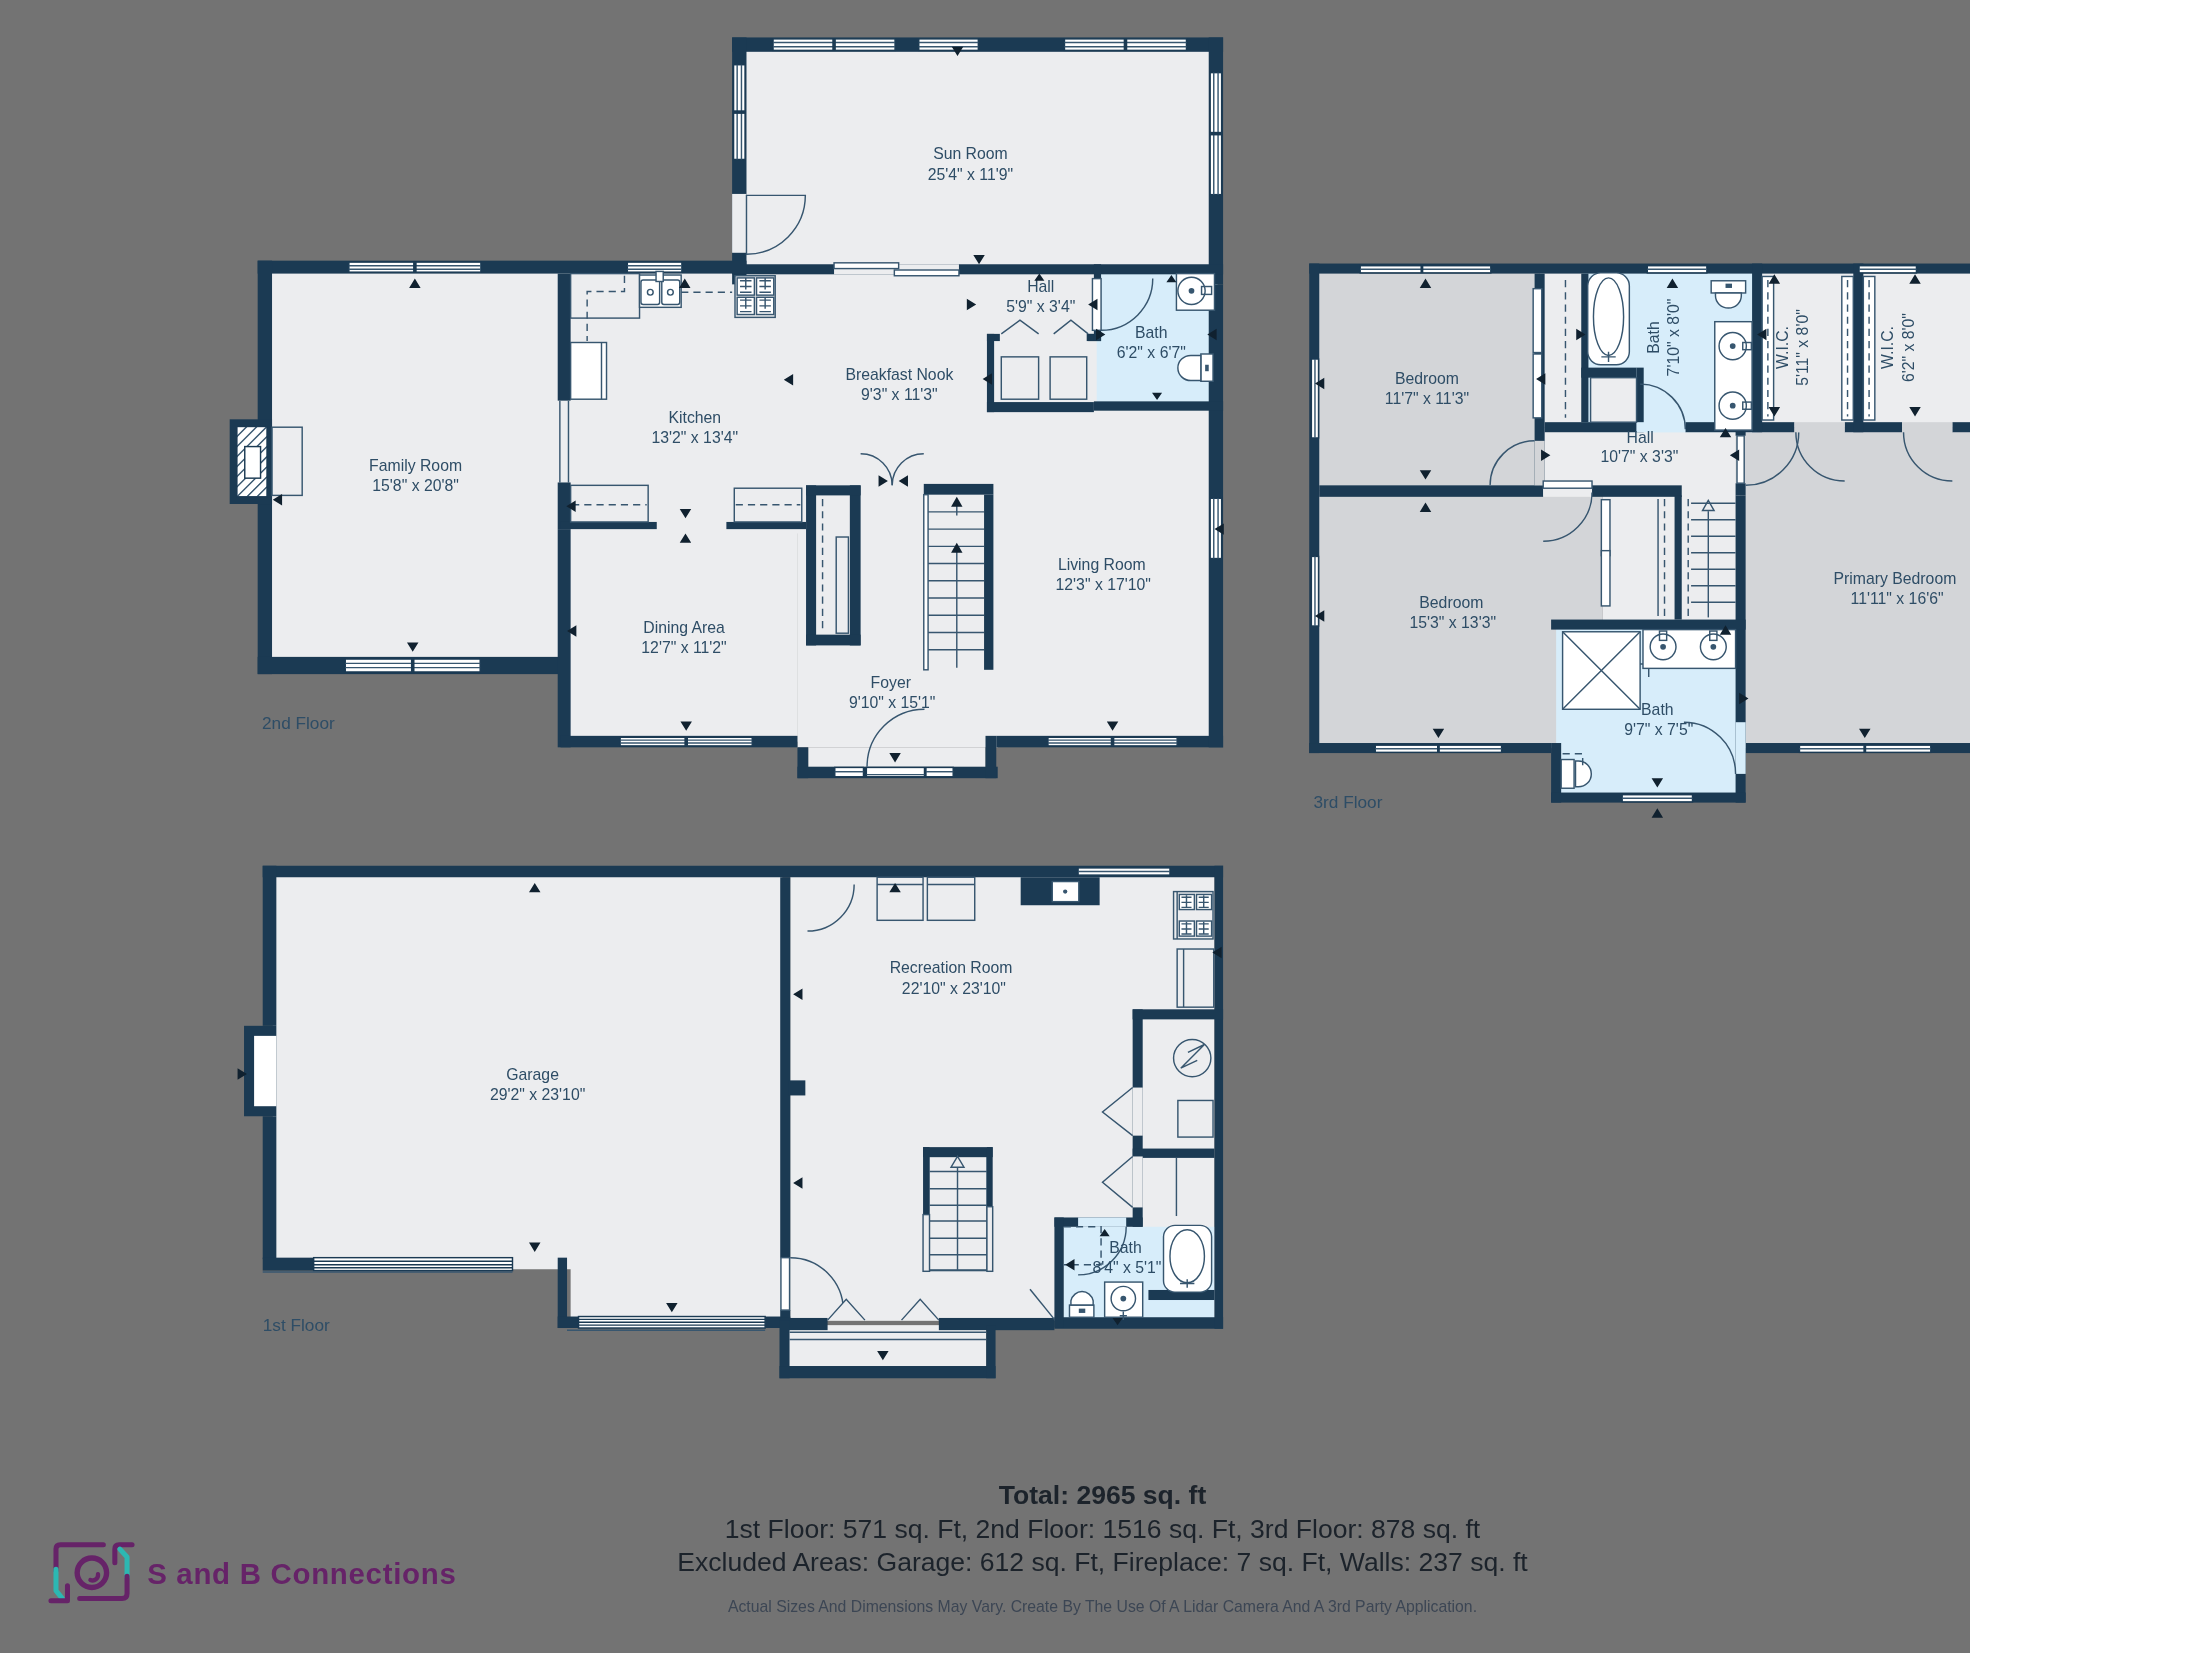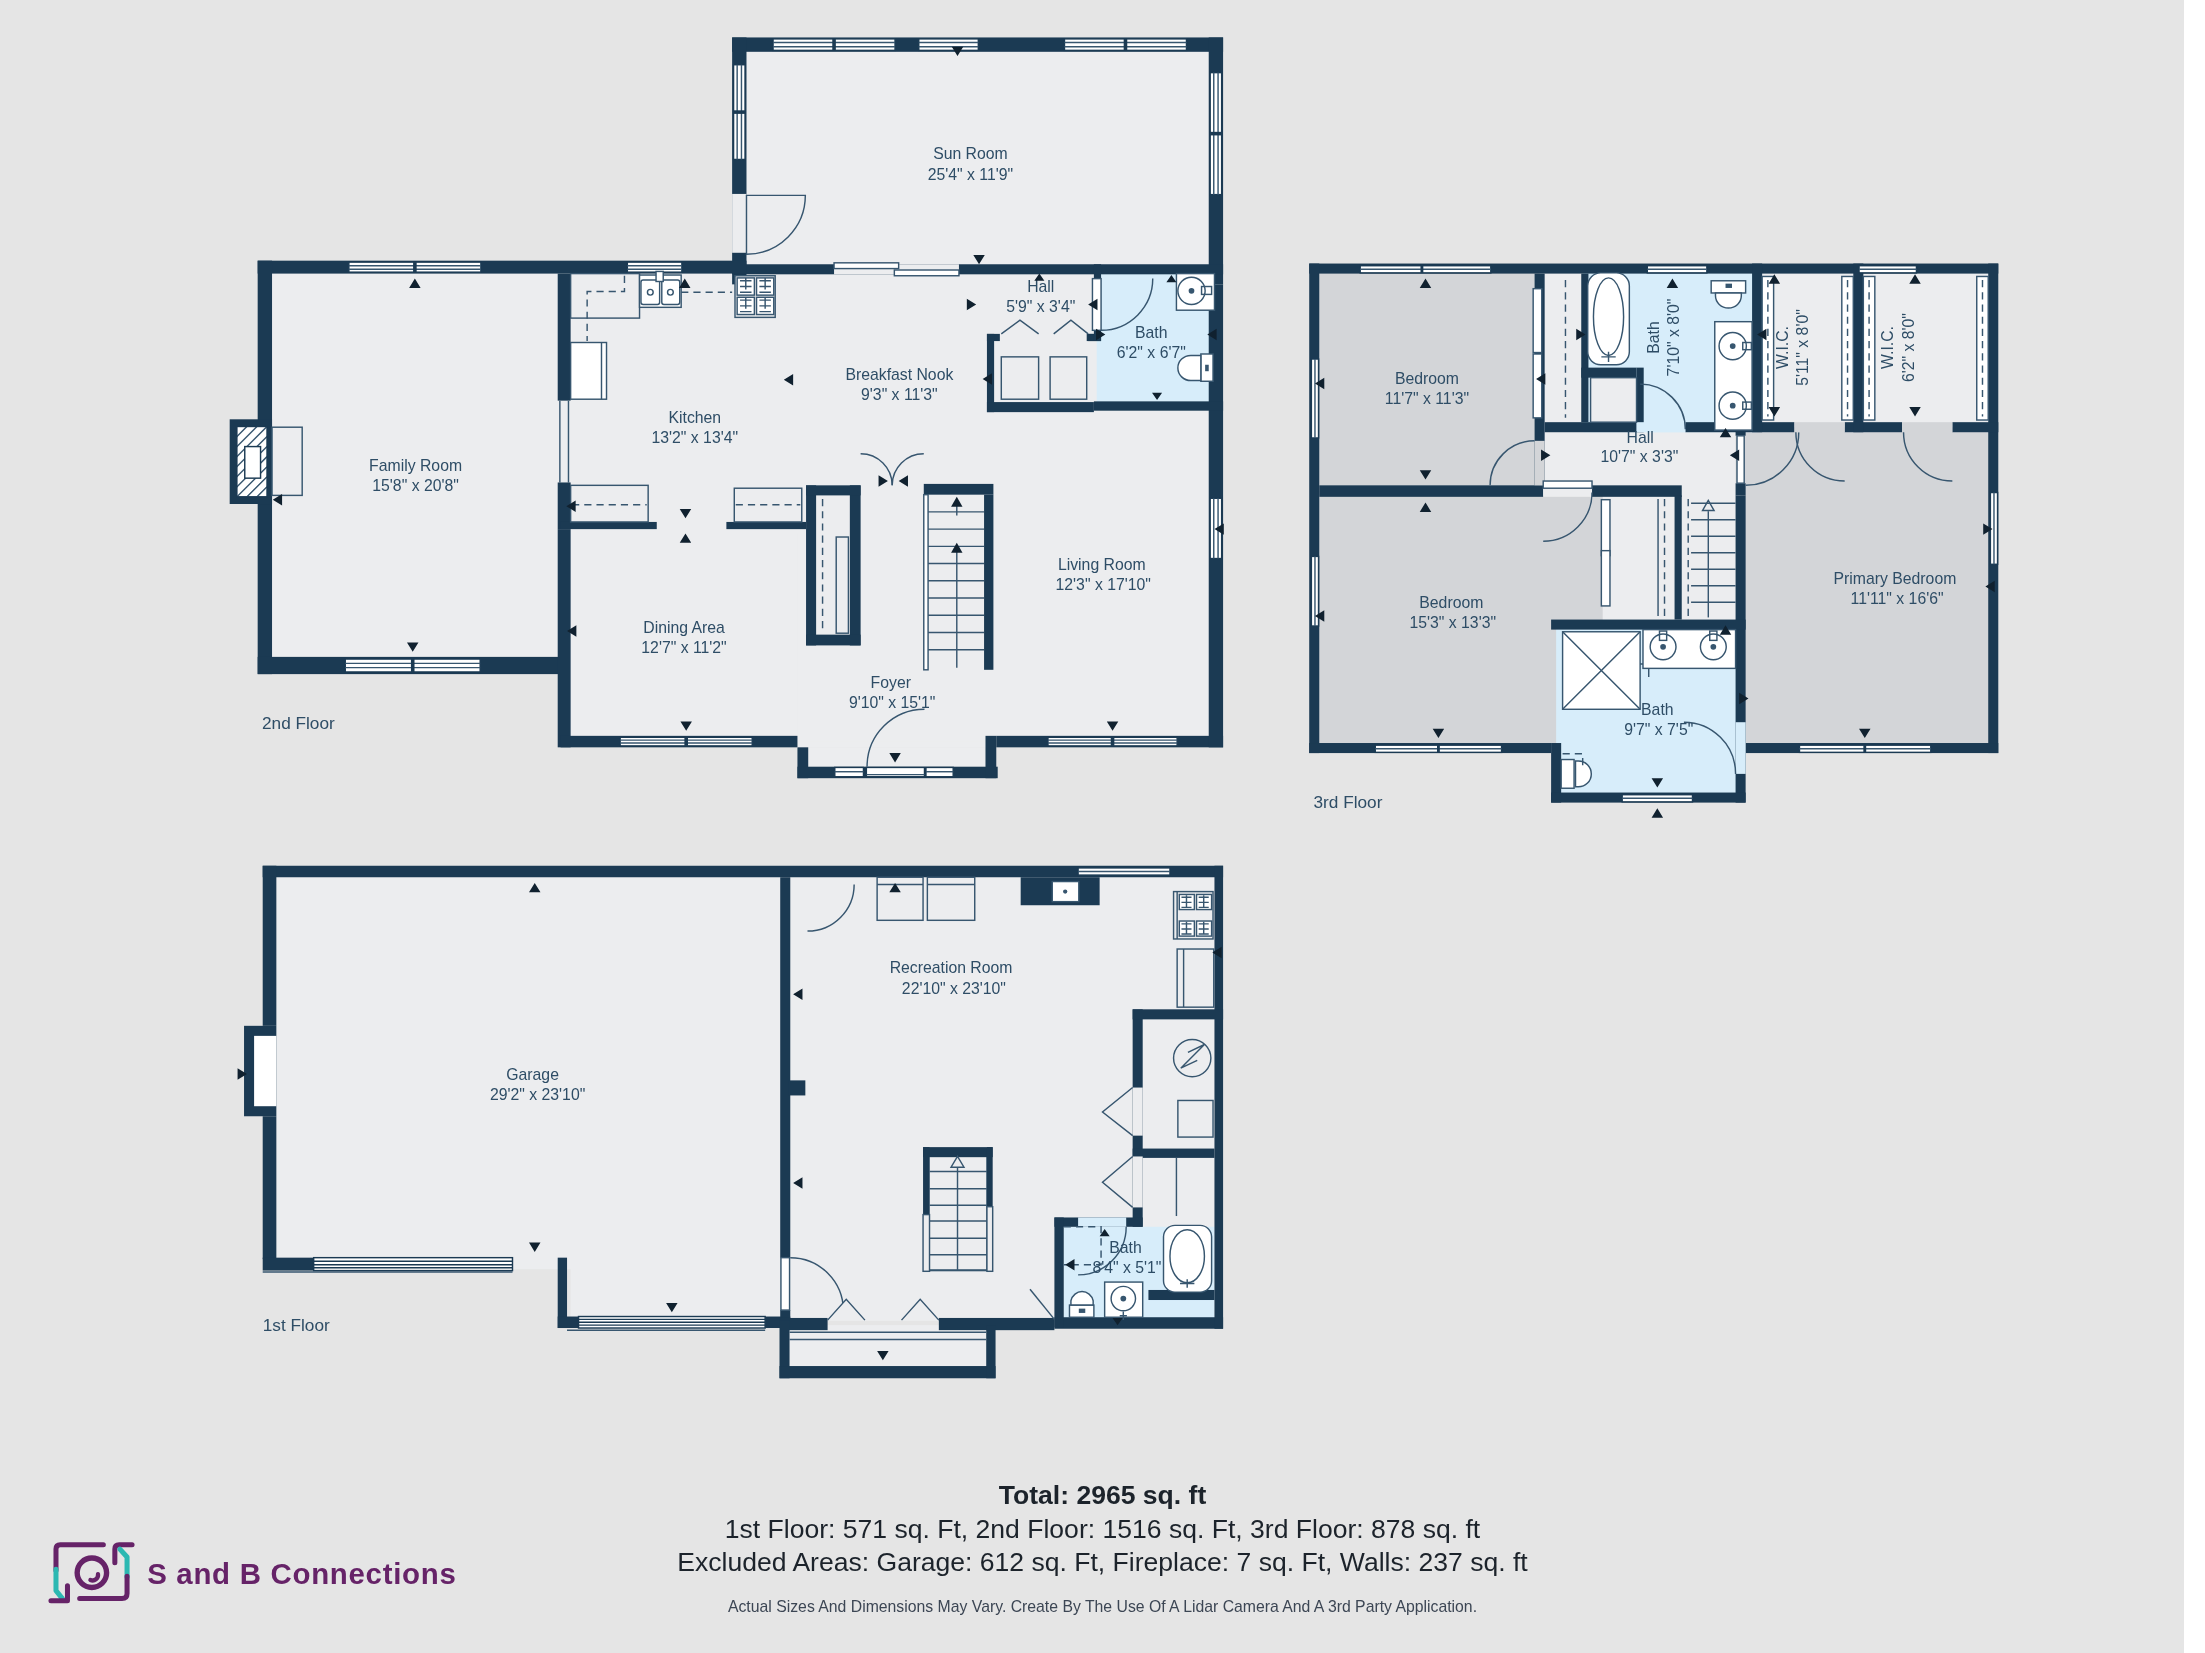--- a/index.html
+++ b/index.html
@@ -1,16 +1,16 @@
 <!DOCTYPE html>
 <html style="font-size:11.5px"><head>
 <meta charset="utf-8">
 <style>
   html,body{margin:0;padding:0;background:#ffffff;}
-  #page{width:2184px;height:1654px;position:relative;background:#e5e5e5;overflow:hidden;}
+  #page{width:1970px;height:1654px;position:relative;background:#737373;overflow:hidden;}
   svg{position:absolute;top:0;left:0;}
   text{font-family:"Liberation Sans",sans-serif;}
 </style>
 </head>
 <body>
 <div id="page">
 <svg width="2205" height="1654" viewBox="0 0 3072 2304">
 <defs>
 <clipPath id="fphatch">
           <rect x="330" y="594" width="42" height="98"></rect>

